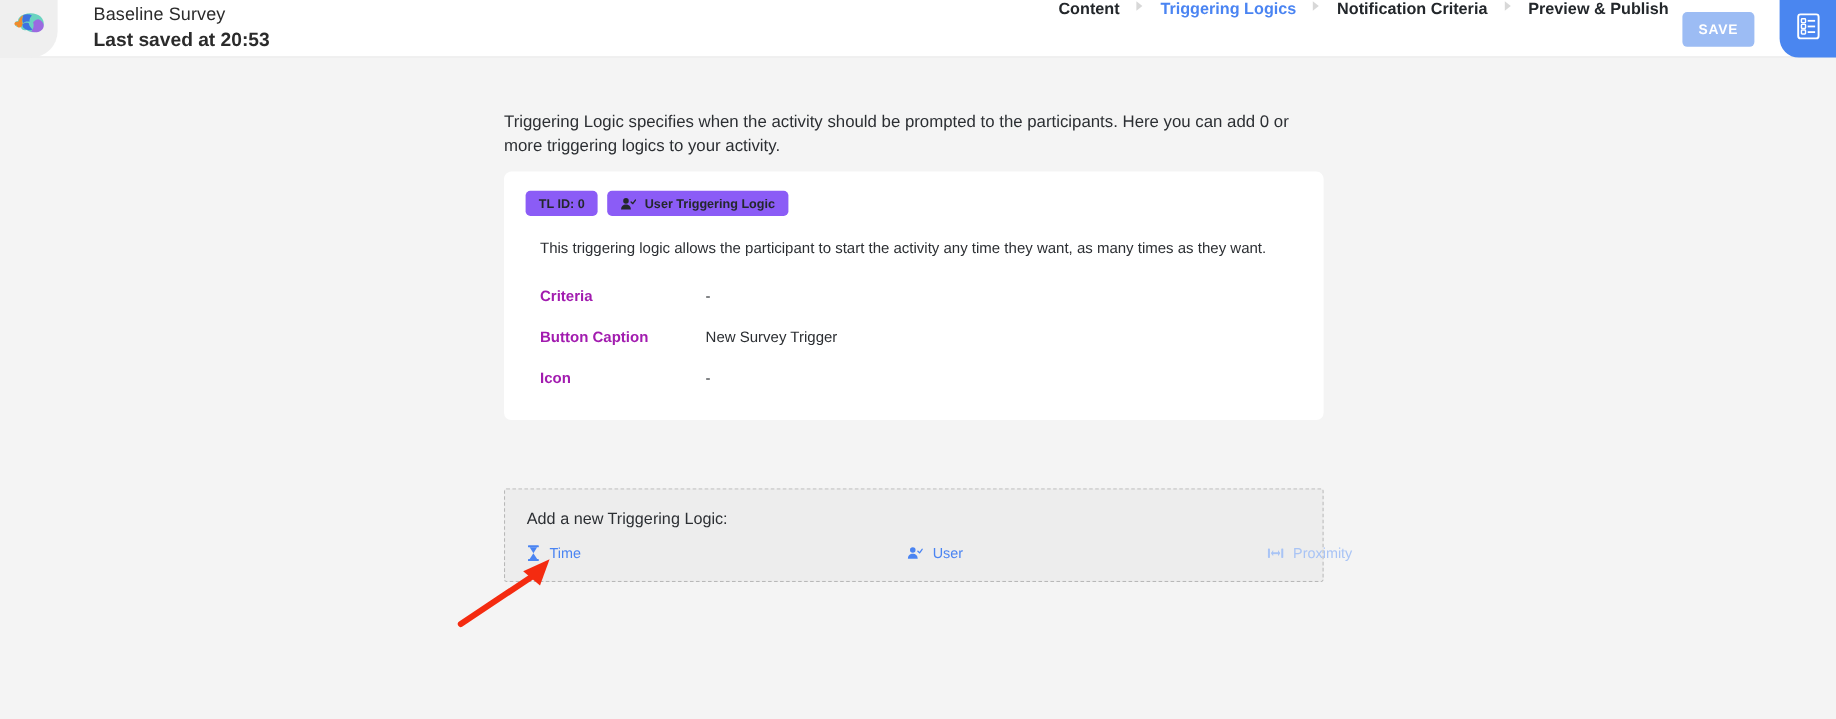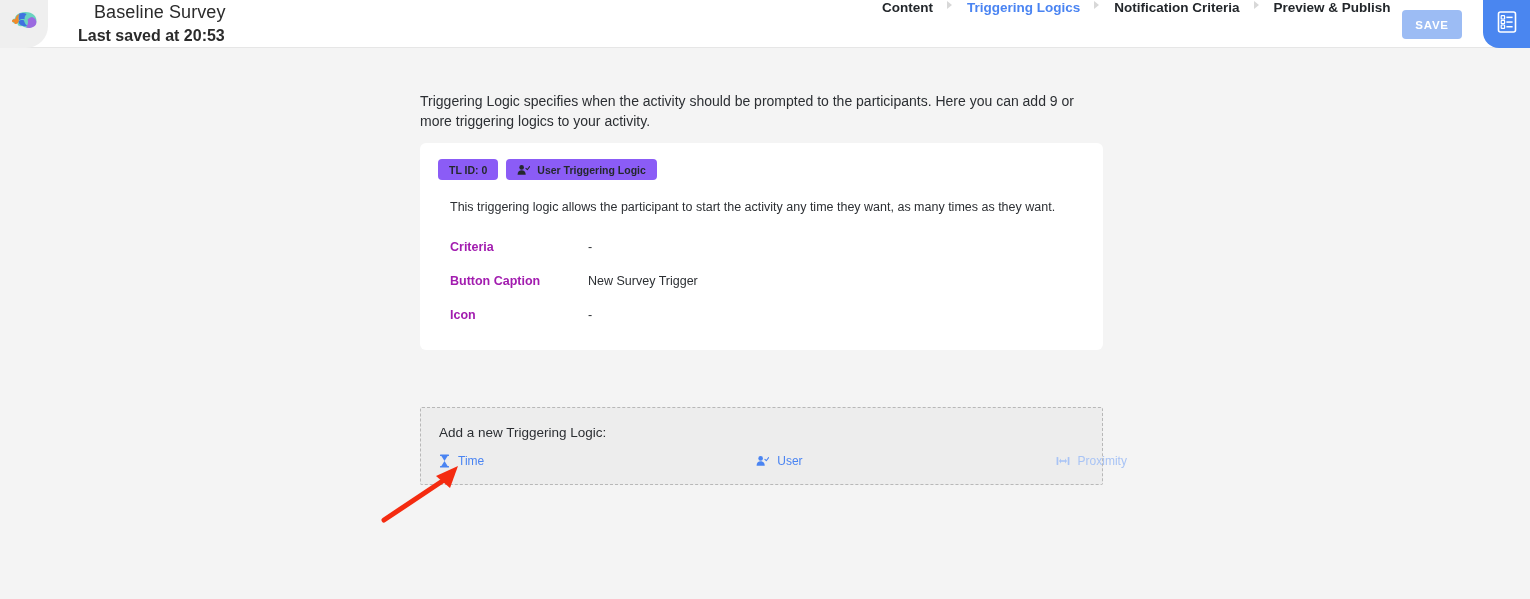--- a/index.html
+++ b/index.html
@@ -39,24 +39,23 @@
   .logo-mark { display: block; }
 
   .title-block {
     margin-left: 30px;
     display: flex;
     flex-direction: column;
     justify-content: center;
     line-height: 1.15;
   }
   .app-title {
-    font-size: 18px;
+    font-size: 15px;
     color: #2b2b2b;
     letter-spacing: .1px;
-    margin-left: 16px;
   }
   .app-subtitle {
     font-size: 16px;
     font-weight: bold;
     color: #2b2b2b;
     margin-top: 4px;
   }
 
   .nav {
     position: absolute;
@@ -289,21 +288,21 @@
         <rect x="10.4" y="6.6" width="6.2" height="1.5" fill="#ffffff"></rect>
         <rect x="10.4" y="11.3" width="6.2" height="1.5" fill="#ffffff"></rect>
         <rect x="10.4" y="16" width="6.2" height="1.5" fill="#ffffff"></rect>
       </svg>
     </span>
   </div>
 </div>
 
 <div class="main">
 
-  <p class="intro">Triggering Logic specifies when the activity should be prompted to the participants. Here you can add 9 or more triggering logics to your activity.</p>
+  <p class="intro">Triggering Logic specifies when the activity should be prompted to the participants. Here you can add 0 or more triggering logics to your activity.</p>
 
   <div class="card">
     <div class="chip-row">
       <div class="chip">
         <span>TL ID: 0</span>
       </div>
       <div class="chip">
         <span>
           <svg width="13" height="12" viewBox="0 0 14 12" aria-hidden="true">
             <circle cx="5" cy="3.2" r="2.5" fill="#24282c"></circle>

